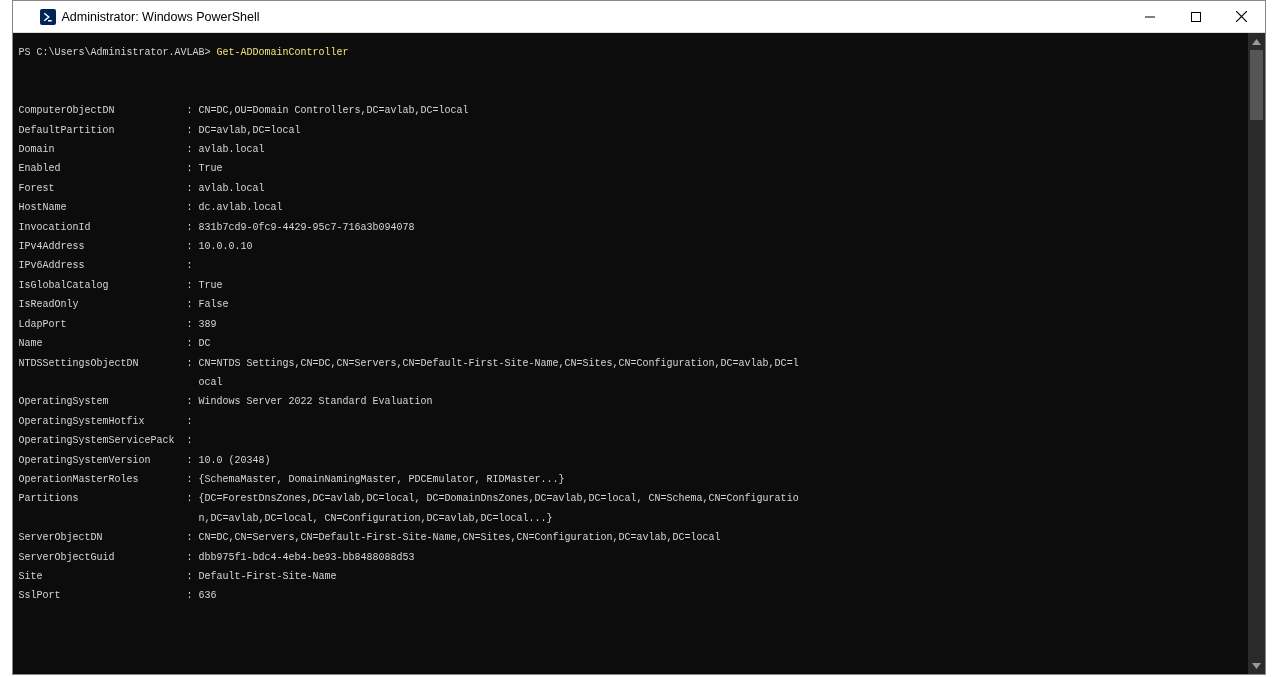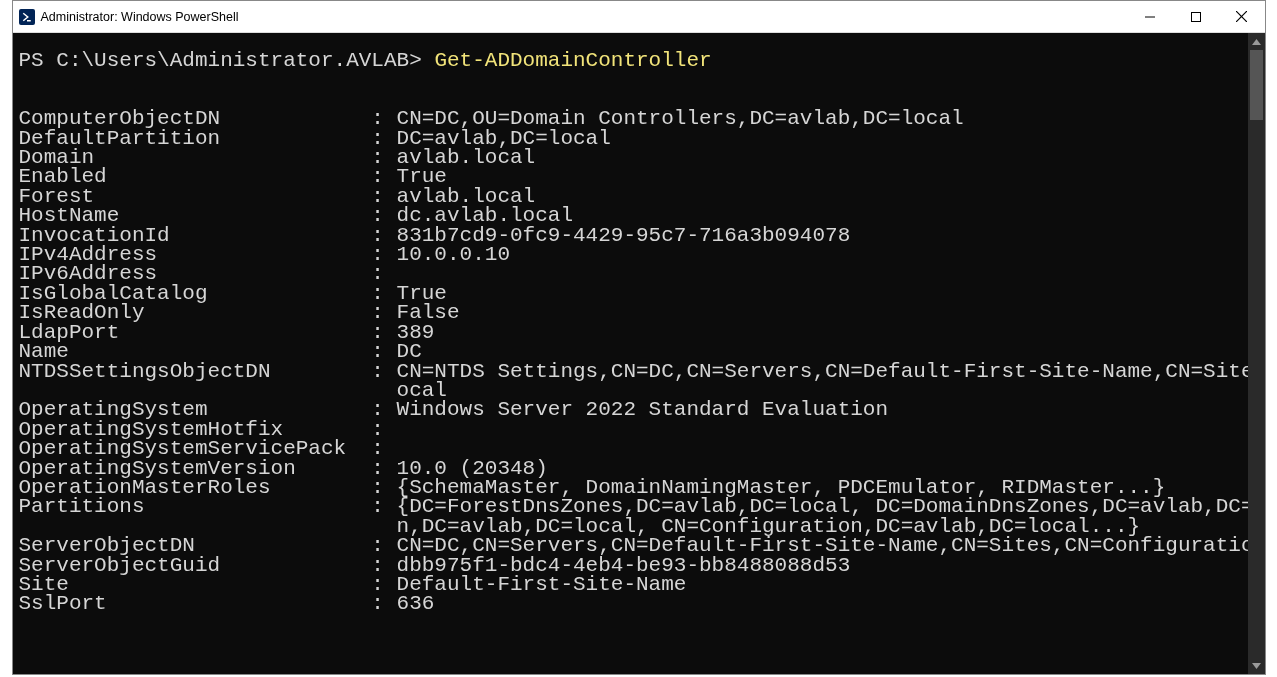--- a/index.html
+++ b/index.html
@@ -28,20 +28,21 @@
       background: #fff;
       border-bottom: 1px solid #ddd;
       user-select: none;
     }
     .title-left {
       display: flex;
       align-items: center;
       flex: 1;
       padding-left: 6px;
       gap: 6px;
+      margin-left: 21px;
     }
     .ps-icon {
       width: 16px;
       height: 16px;
       background: #012456;
       display: inline-flex;
       align-items: center;
       justify-content: center;
       color: #fff;
       font-size: 10px;
@@ -70,23 +71,23 @@
     .win-btn svg { display:block; }
 
     .terminal-wrap {
       flex: 1;
       display: flex;
       background: #0c0c0c;
       min-height: 0;
     }
     .terminal {
       flex: 1;
-      padding: 18px 4px 4px 6px;
+      padding: 10px 4px 4px 6px;
       font-family: Consolas, "Courier New", monospace;
-      font-size: 21px;
+      font-size: 10px;
       line-height: 19.4px;
       color: #d6d6d6;
       white-space: pre;
       overflow: hidden;
     }
     .prompt { color: #d6d6d6; }
     .cmd { color: #f2e47a; }
     .scrollbar {
       width: 17px;
       background: #2a2a2a;

